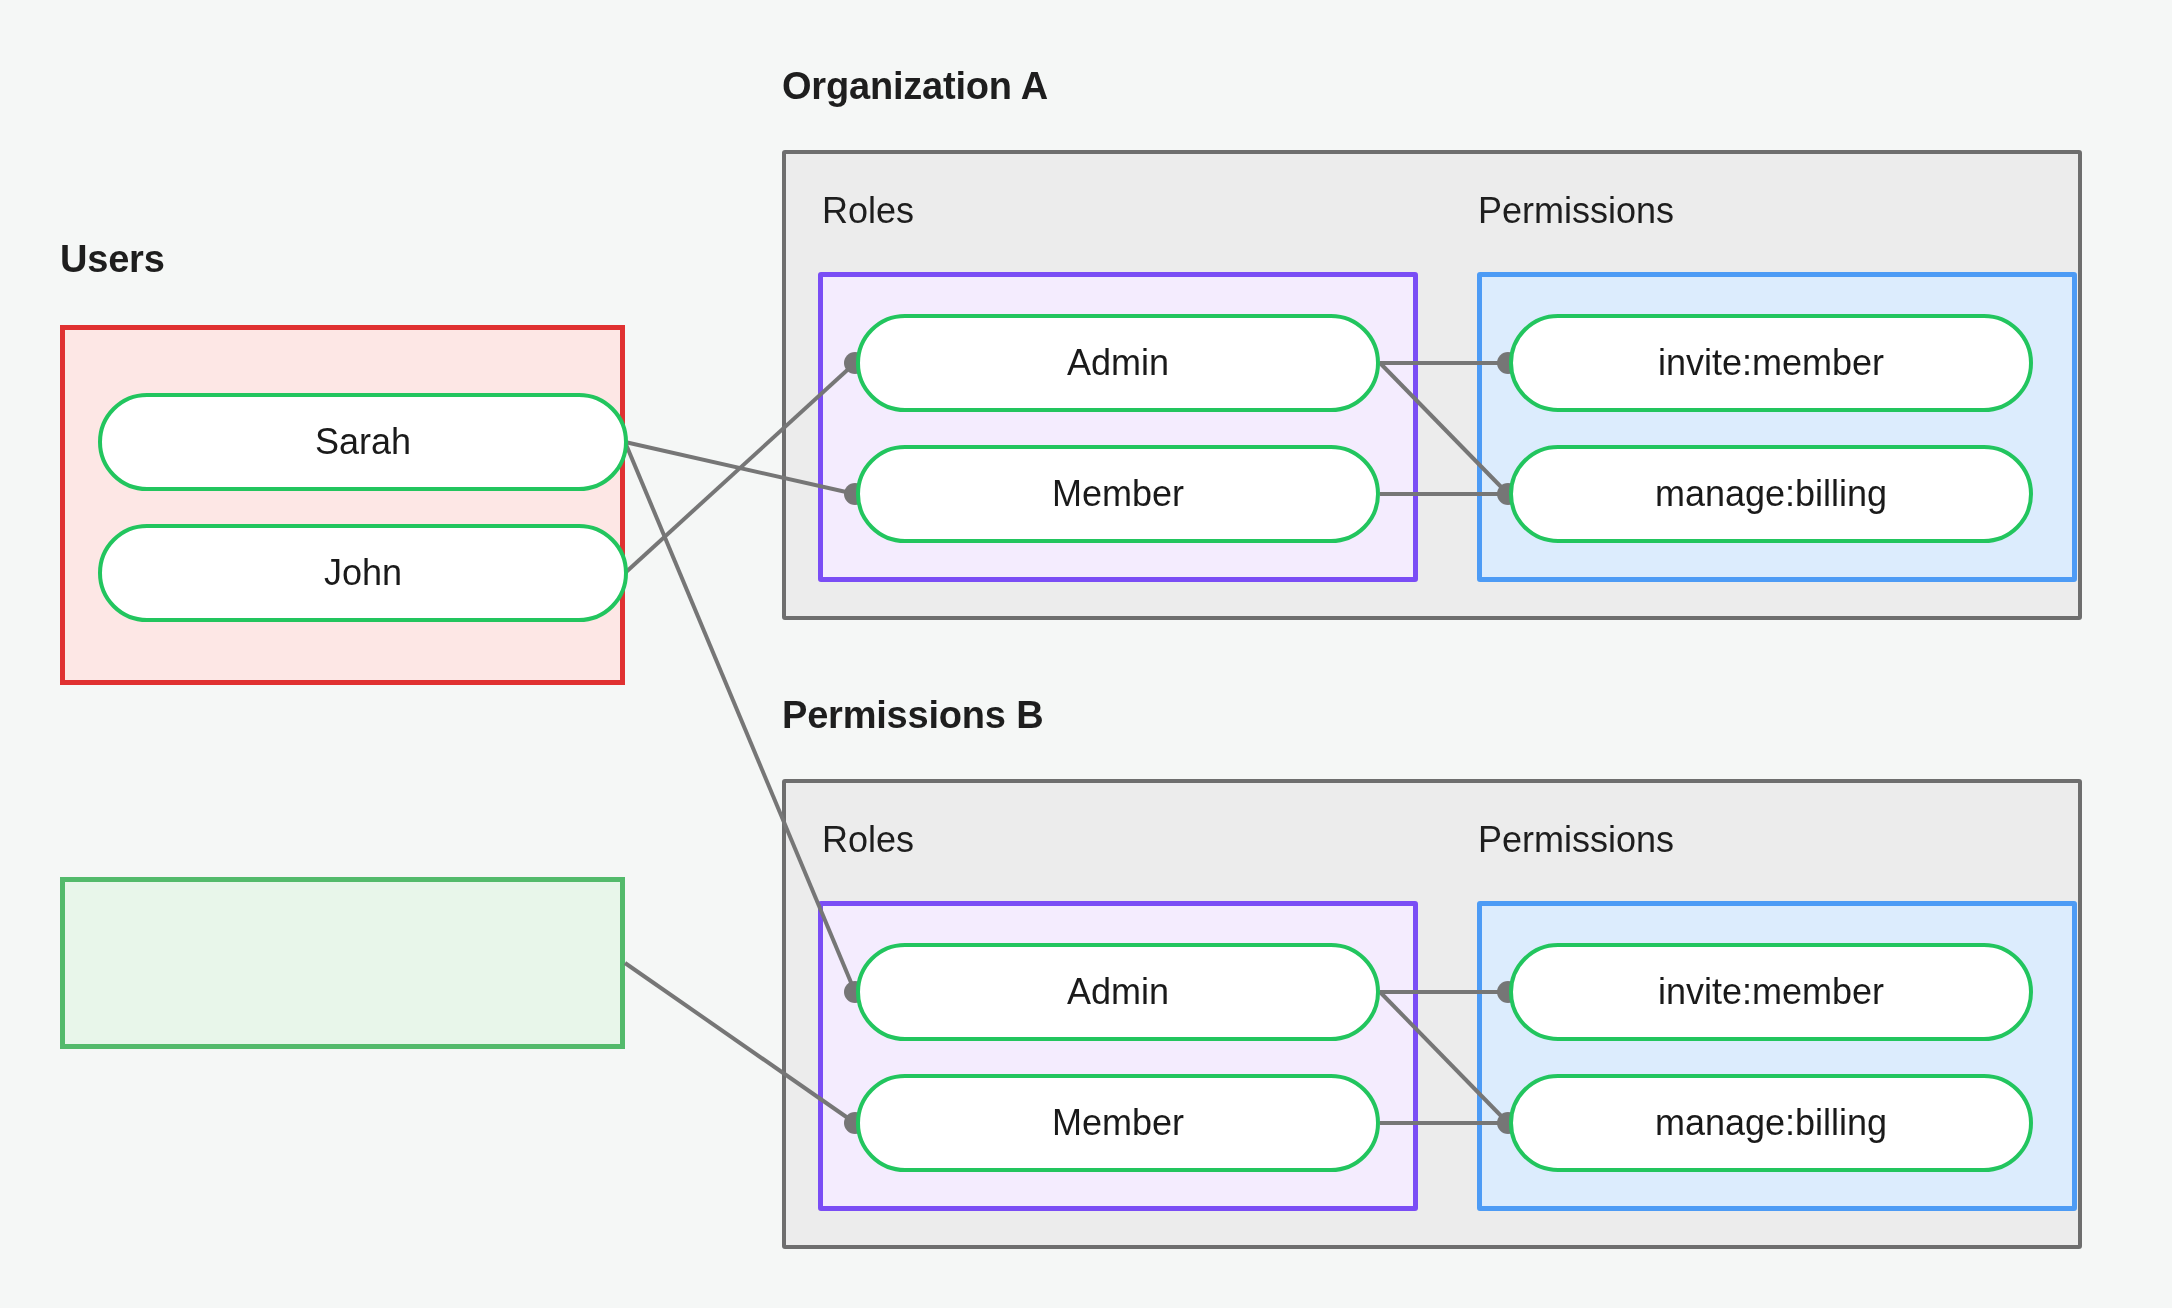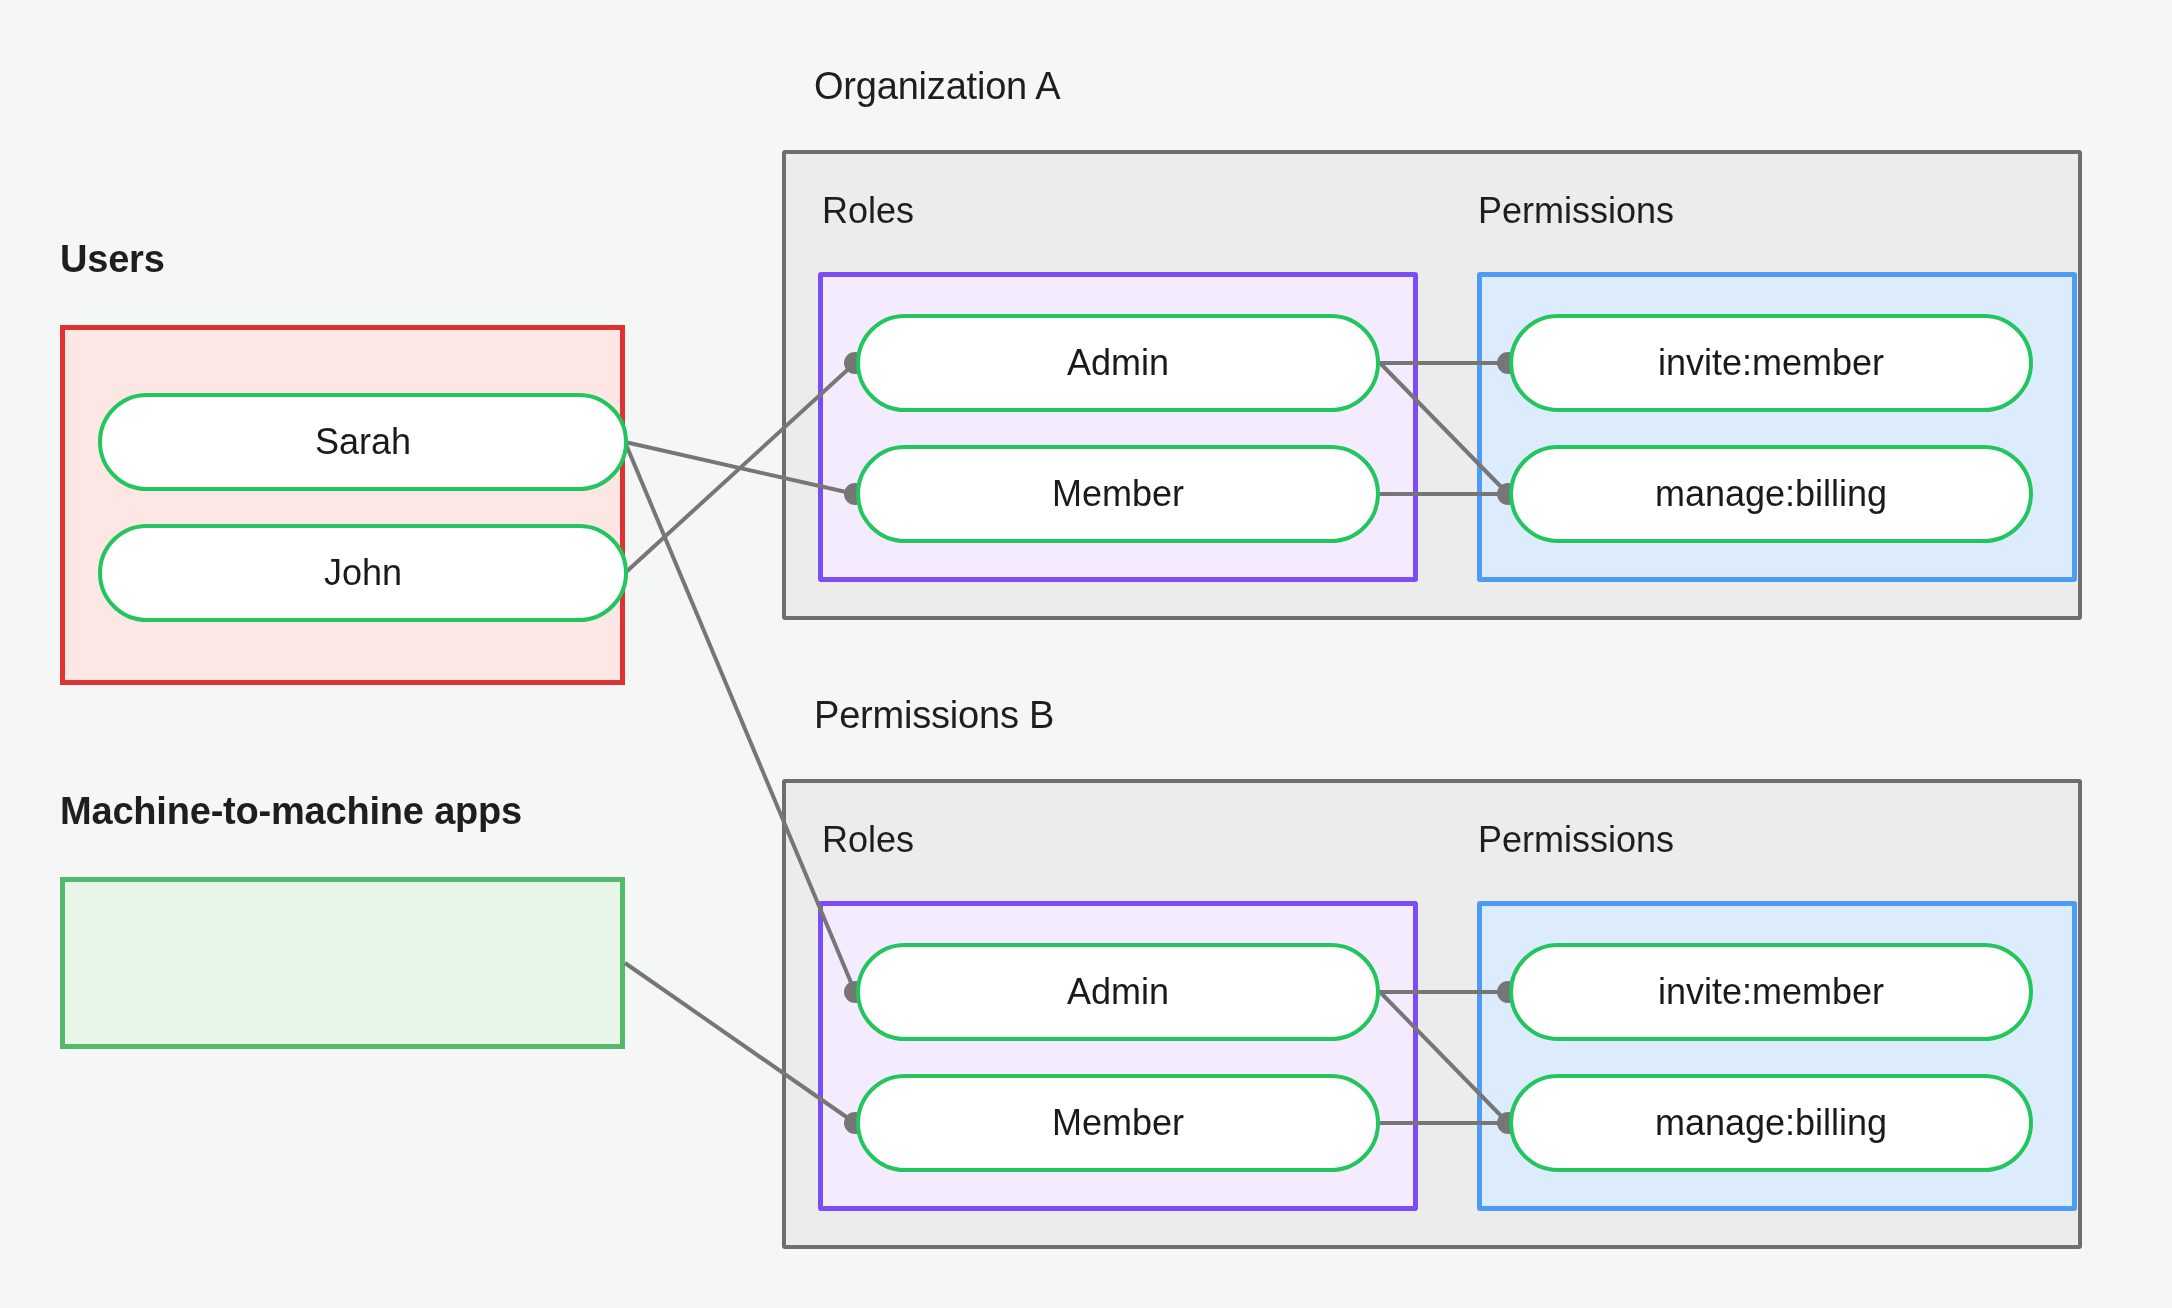--- a/index.html
+++ b/index.html
@@ -31,22 +31,21 @@
   .caption {
     position: absolute;
     font-size: 38px;
     font-weight: 700;
     color: #1E1E1E;
     letter-spacing: -0.2px;
     white-space: nowrap;
     z-index: 8;
   }
   .caption.light {
-    font-weight: 400;
-    margin-left: 32px;
+    font-weight: 700;
   }
 
   
   .groupbox {
     position: absolute;
     box-sizing: border-box;
     z-index: 2;
   }
   .group-users {
     border: 5px solid #E03131;
@@ -139,21 +138,20 @@
   </svg>
 
   <div class="caption" style="left:60px; top:238px;">Users</div>
 
   <div class="groupbox group-users" style="left:60px; top:325px; width:565px; height:360px;"></div>
 
   <div class="pill" style="left:98px; top:393px; width:530px; height:98px;">Sarah</div>
 
   <div class="pill" style="left:98px; top:524px; width:530px; height:98px;">John</div>
 
-  <div class="caption" style="left:60px; top:790px;">Machine-to-machine apps</div>
 
   <div class="groupbox group-m2m" style="left:60px; top:877px; width:565px; height:172px;"></div>
 
 
   <div class="caption light" style="left:782px; top:65px;">Organization A</div>
 
   <div class="groupbox group-org" style="left:782px; top:150px; width:1300px; height:470px;"></div>
 
   <div class="subcaption" style="left:822px; top:190px;">Roles</div>
 

